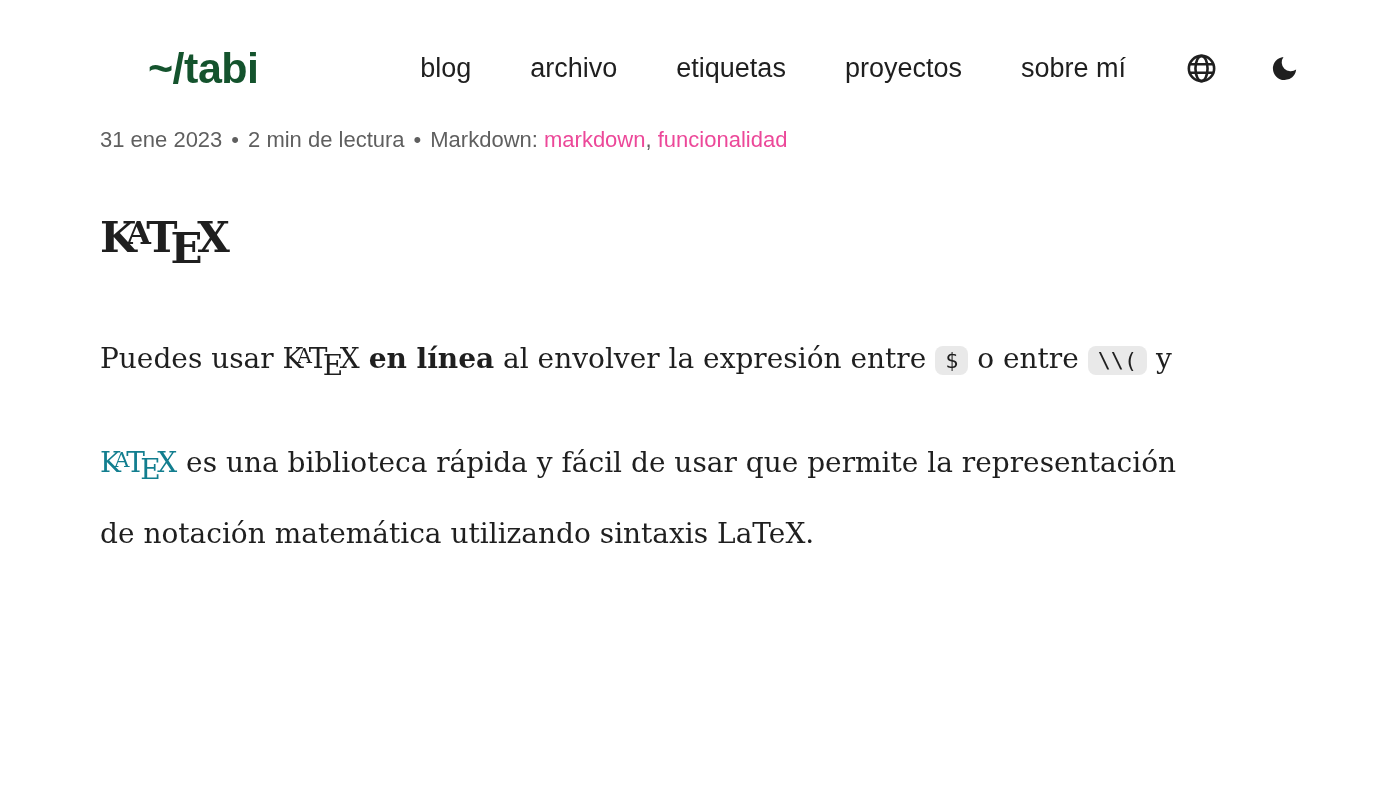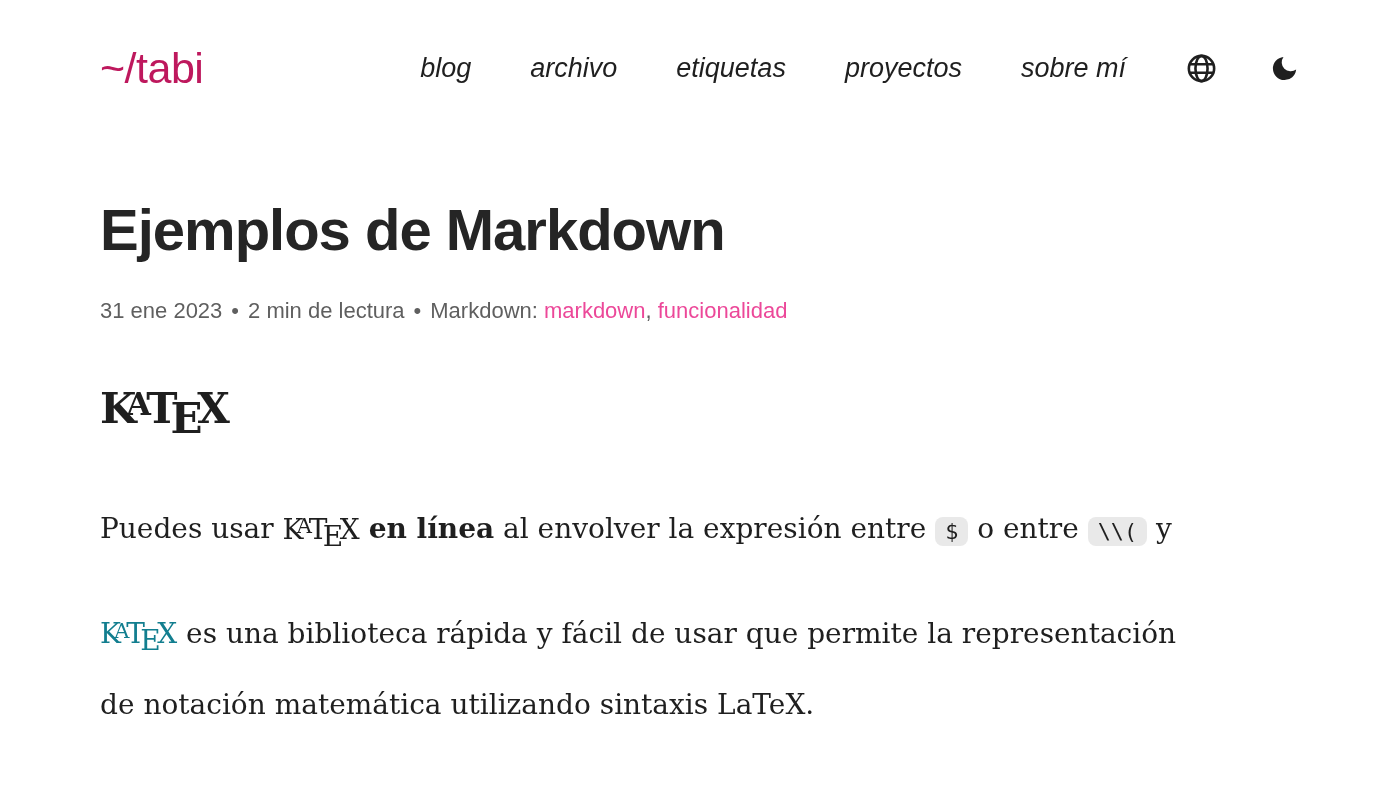--- a/index.html
+++ b/index.html
@@ -10,24 +10,24 @@
     font-family: "Liberation Sans", sans-serif;
   }
   .page { width: 1200px; margin: 0 auto; }
 
   
   header {
     display: flex; justify-content: space-between; align-items: center;
     padding-top: 44px;
   }
   .logo {
-    color: #be185d; font-size: 43px; font-weight: 400;
-    text-decoration: none; letter-spacing: -0.5px;
+    color: #14532d; font-size: 43px; font-weight: 700;
+    text-decoration: none; letter-spacing: -0.5px; margin-left: 48px;
   }
-  nav { display: flex; align-items: center; gap: 59px; font-style: italic; }
+  nav { display: flex; align-items: center; gap: 59px; }
   nav a.nav-link {
     color: #1f1f1f; text-decoration: none; font-size: 27px;
   }
   .icon-btn {
     background: none; border: none; padding: 0; margin: 0;
     cursor: pointer; display: flex; align-items: center;
   }
   .icon-btn + .icon-btn { margin-left: -8px; }
   .icon-btn svg { display: block; }
 
@@ -105,21 +105,20 @@
           <svg width="31" height="31" viewBox="0 0 24 24" fill="#1f1f1f">
             <path d="M21 12.79A9 9 0 1 1 11.21 3a7 7 0 0 0 9.79 9.79z"></path>
           </svg>
         </span>
       </button>
     </nav>
   </header>
 
   <main>
 
-    <h1 class="post-title">Ejemplos de Markdown</h1>
 
     <p class="meta meta-1">
       <span>31 ene 2023</span><span class="sep">•</span><span>2 min de lectura</span><span class="sep">•</span><span>Markdown:</span>
       <a href="#">markdown</a><span>, </span><a href="#">funcionalidad</a>
     </p>
 
 
     <h2 class="katex-heading"><span class="katex-logo"><span>K</span><span class="kl-a">A</span><span>T</span><span class="kl-e">E</span><span>X</span></span></h2>
 
     <p class="body para-2"><span>Puedes usar </span><span class="katex-logo"><span>K</span><span class="kl-a">A</span><span>T</span><span class="kl-e">E</span><span>X</span></span><span> </span><strong>en línea</strong><span> al envolver la expresión entre </span><code>$</code><span> o entre </span><code>\\(</code><span> y</span></p>

